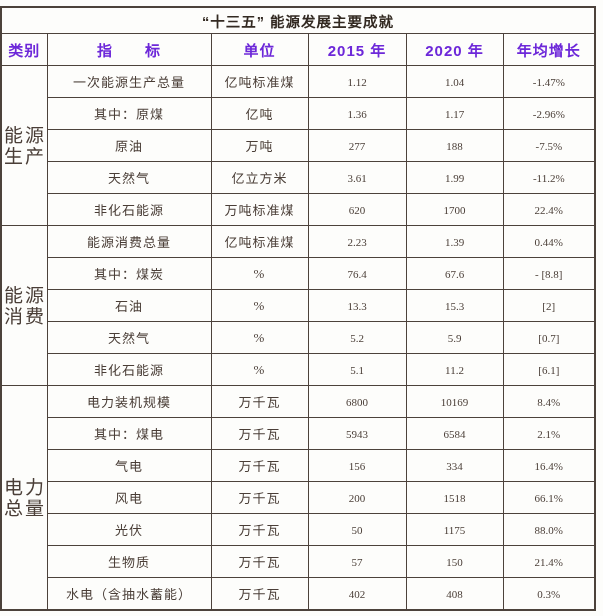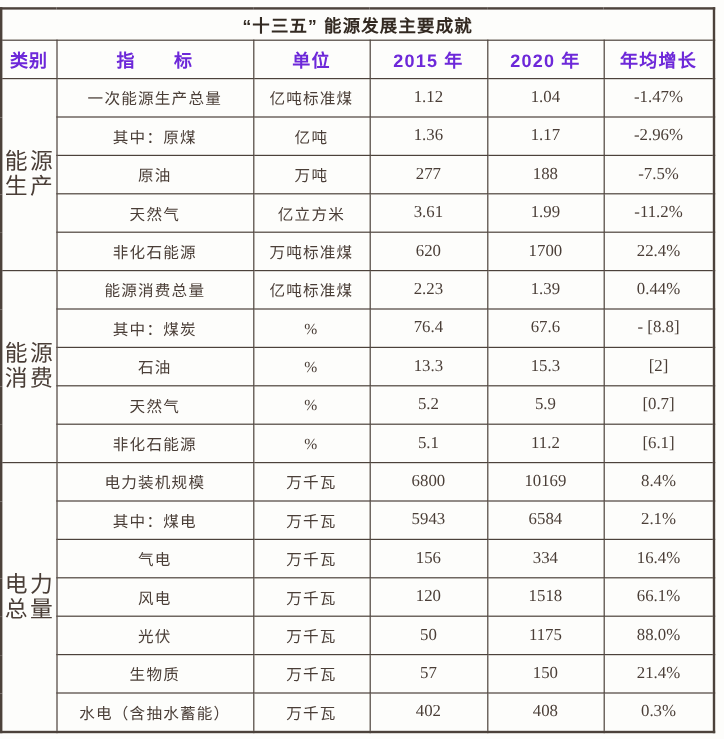--- a/index.html
+++ b/index.html
@@ -52,21 +52,21 @@
     height: 31px;
     font-size: 13px;
   }
   td.ind {
     letter-spacing: 1px;
   }
   td.unit {
     letter-spacing: 1px;
   }
   td.num {
-    font-size: 14px;
+    font-size: 11px;
     font-family: Liberation Serif, serif;
   }
   td.cat {
     letter-spacing: 2px;
     font-size: 19px;
     padding: 0;
   }
   td.cat .cat-line {
     line-height: 21px;
   }
@@ -197,21 +197,21 @@
         <tr>
           <td class="ind">气电</td>
           <td class="unit">万千瓦</td>
           <td class="num">156</td>
           <td class="num">334</td>
           <td class="num">16.4%</td>
         </tr>
         <tr>
           <td class="ind">风电</td>
           <td class="unit">万千瓦</td>
-          <td class="num">120</td>
+          <td class="num">200</td>
           <td class="num">1518</td>
           <td class="num">66.1%</td>
         </tr>
         <tr>
           <td class="ind">光伏</td>
           <td class="unit">万千瓦</td>
           <td class="num">50</td>
           <td class="num">1175</td>
           <td class="num">88.0%</td>
         </tr>

